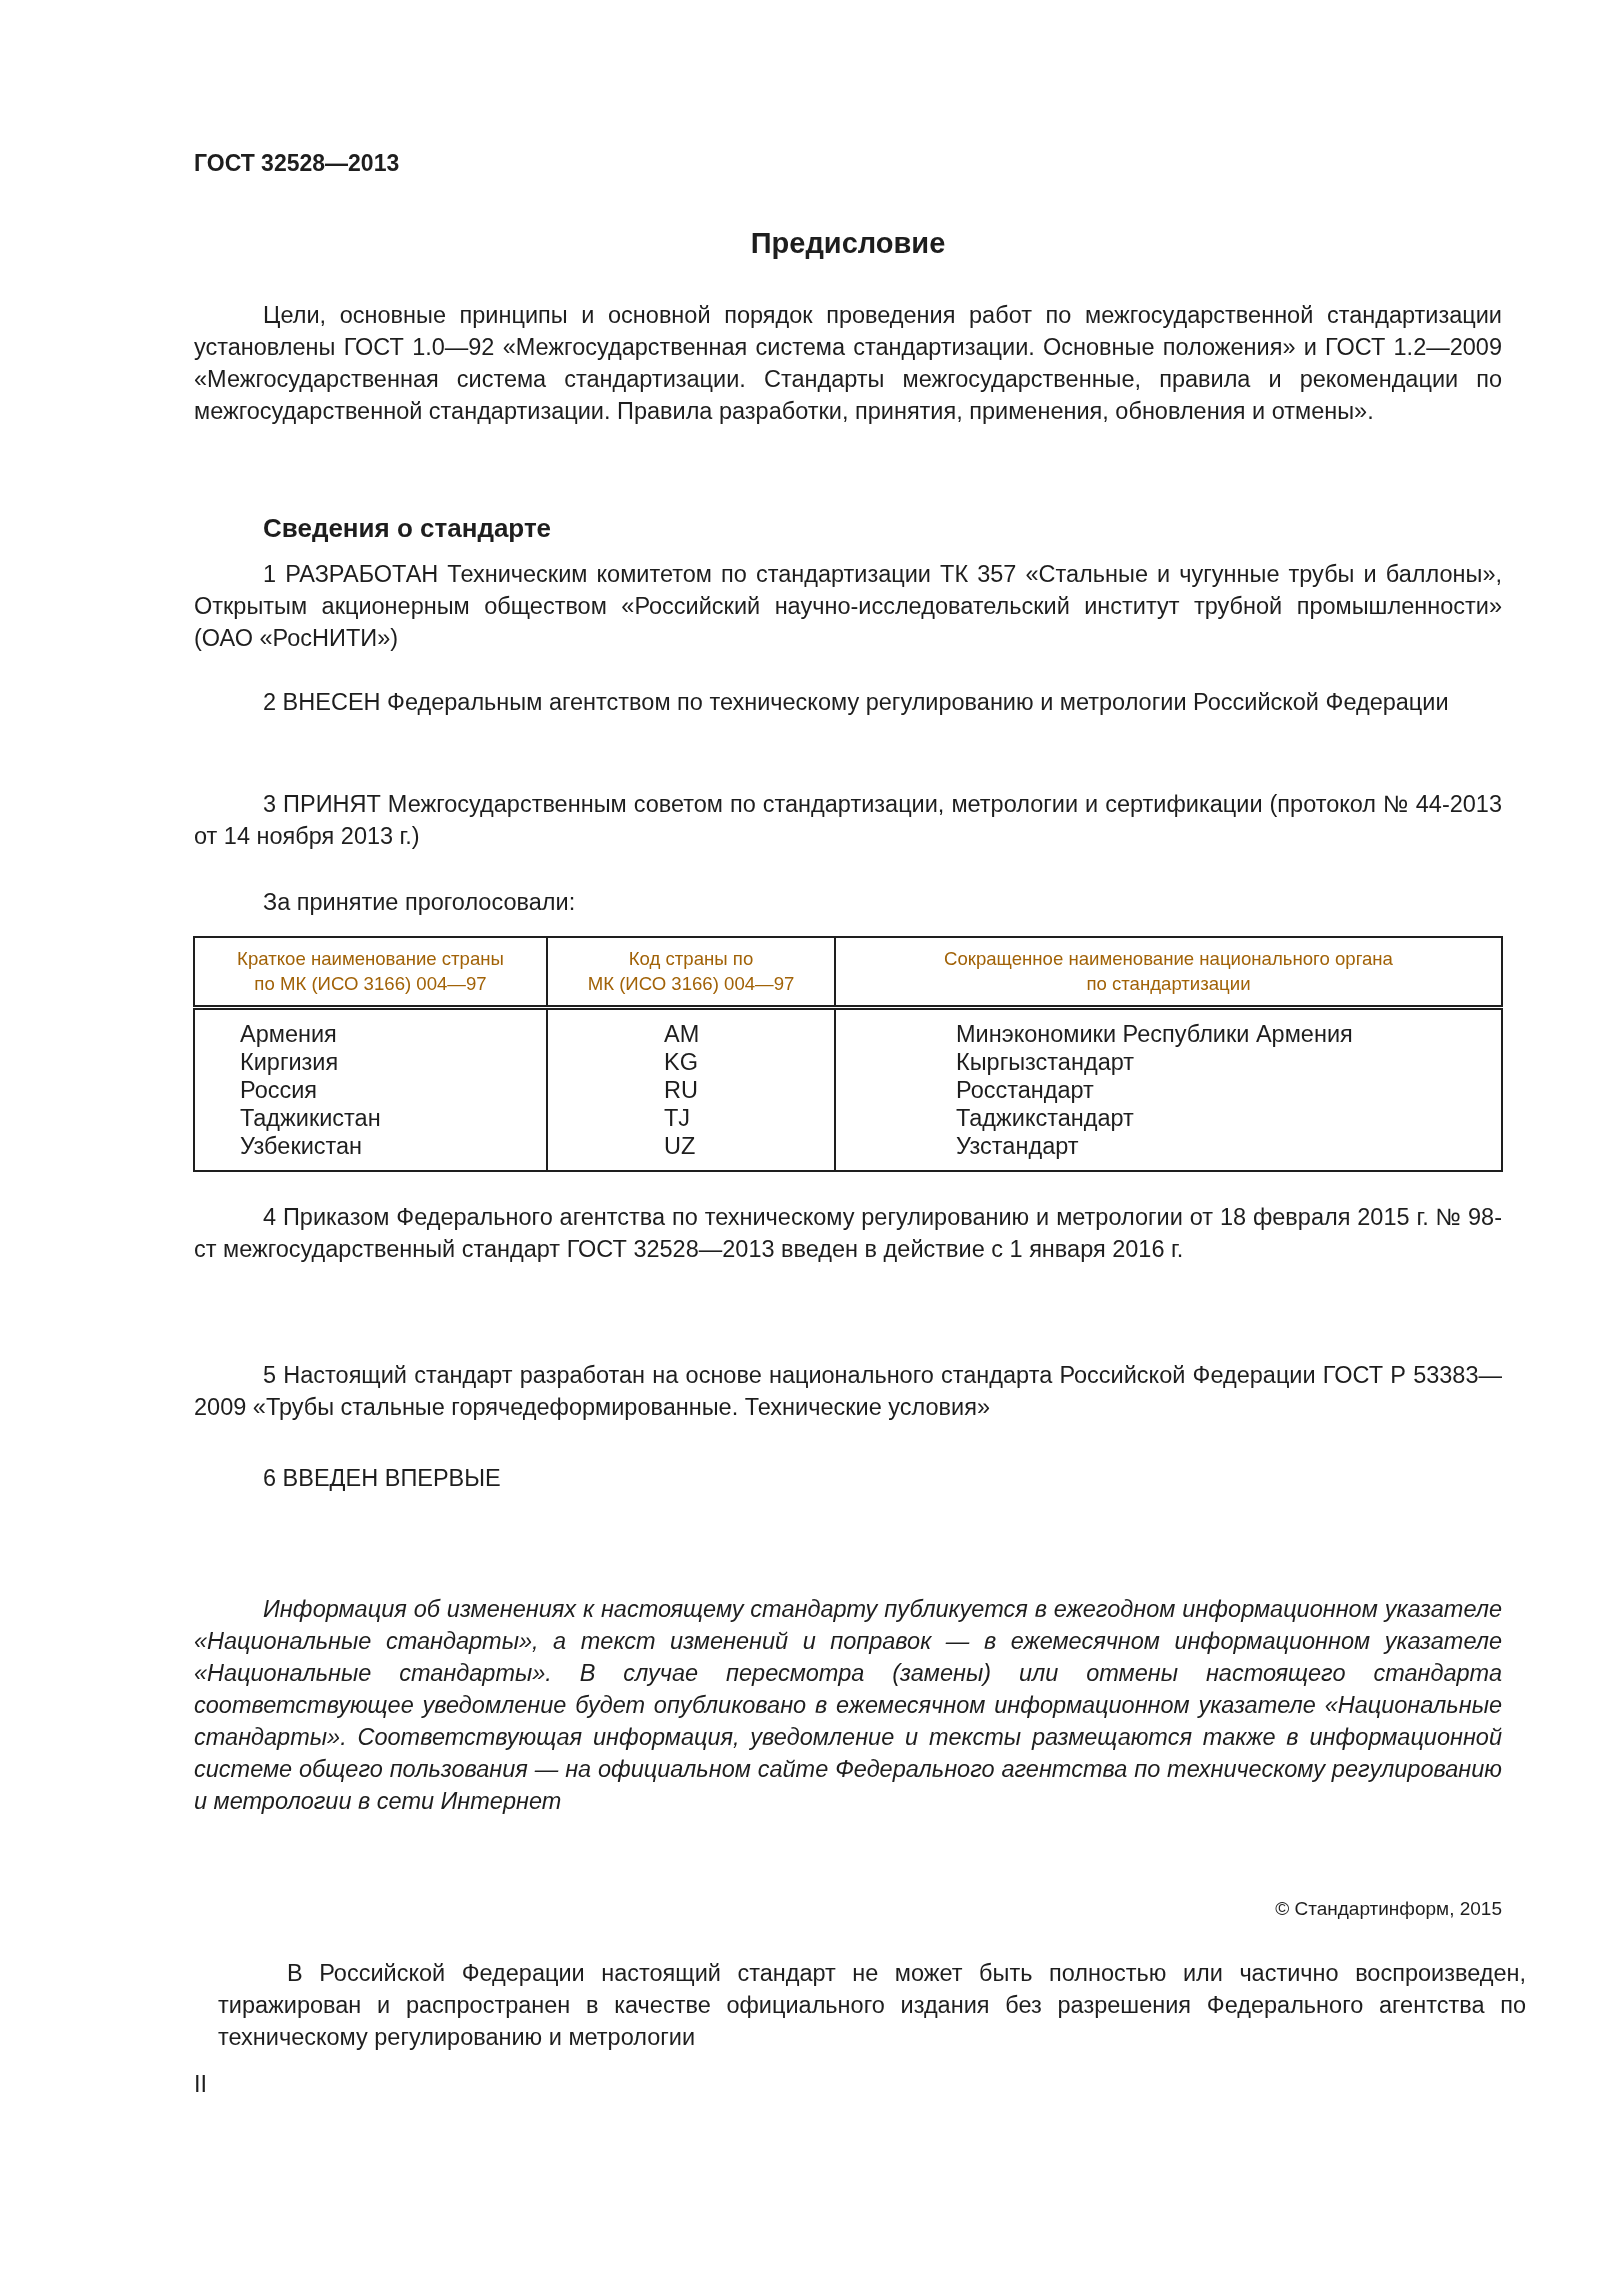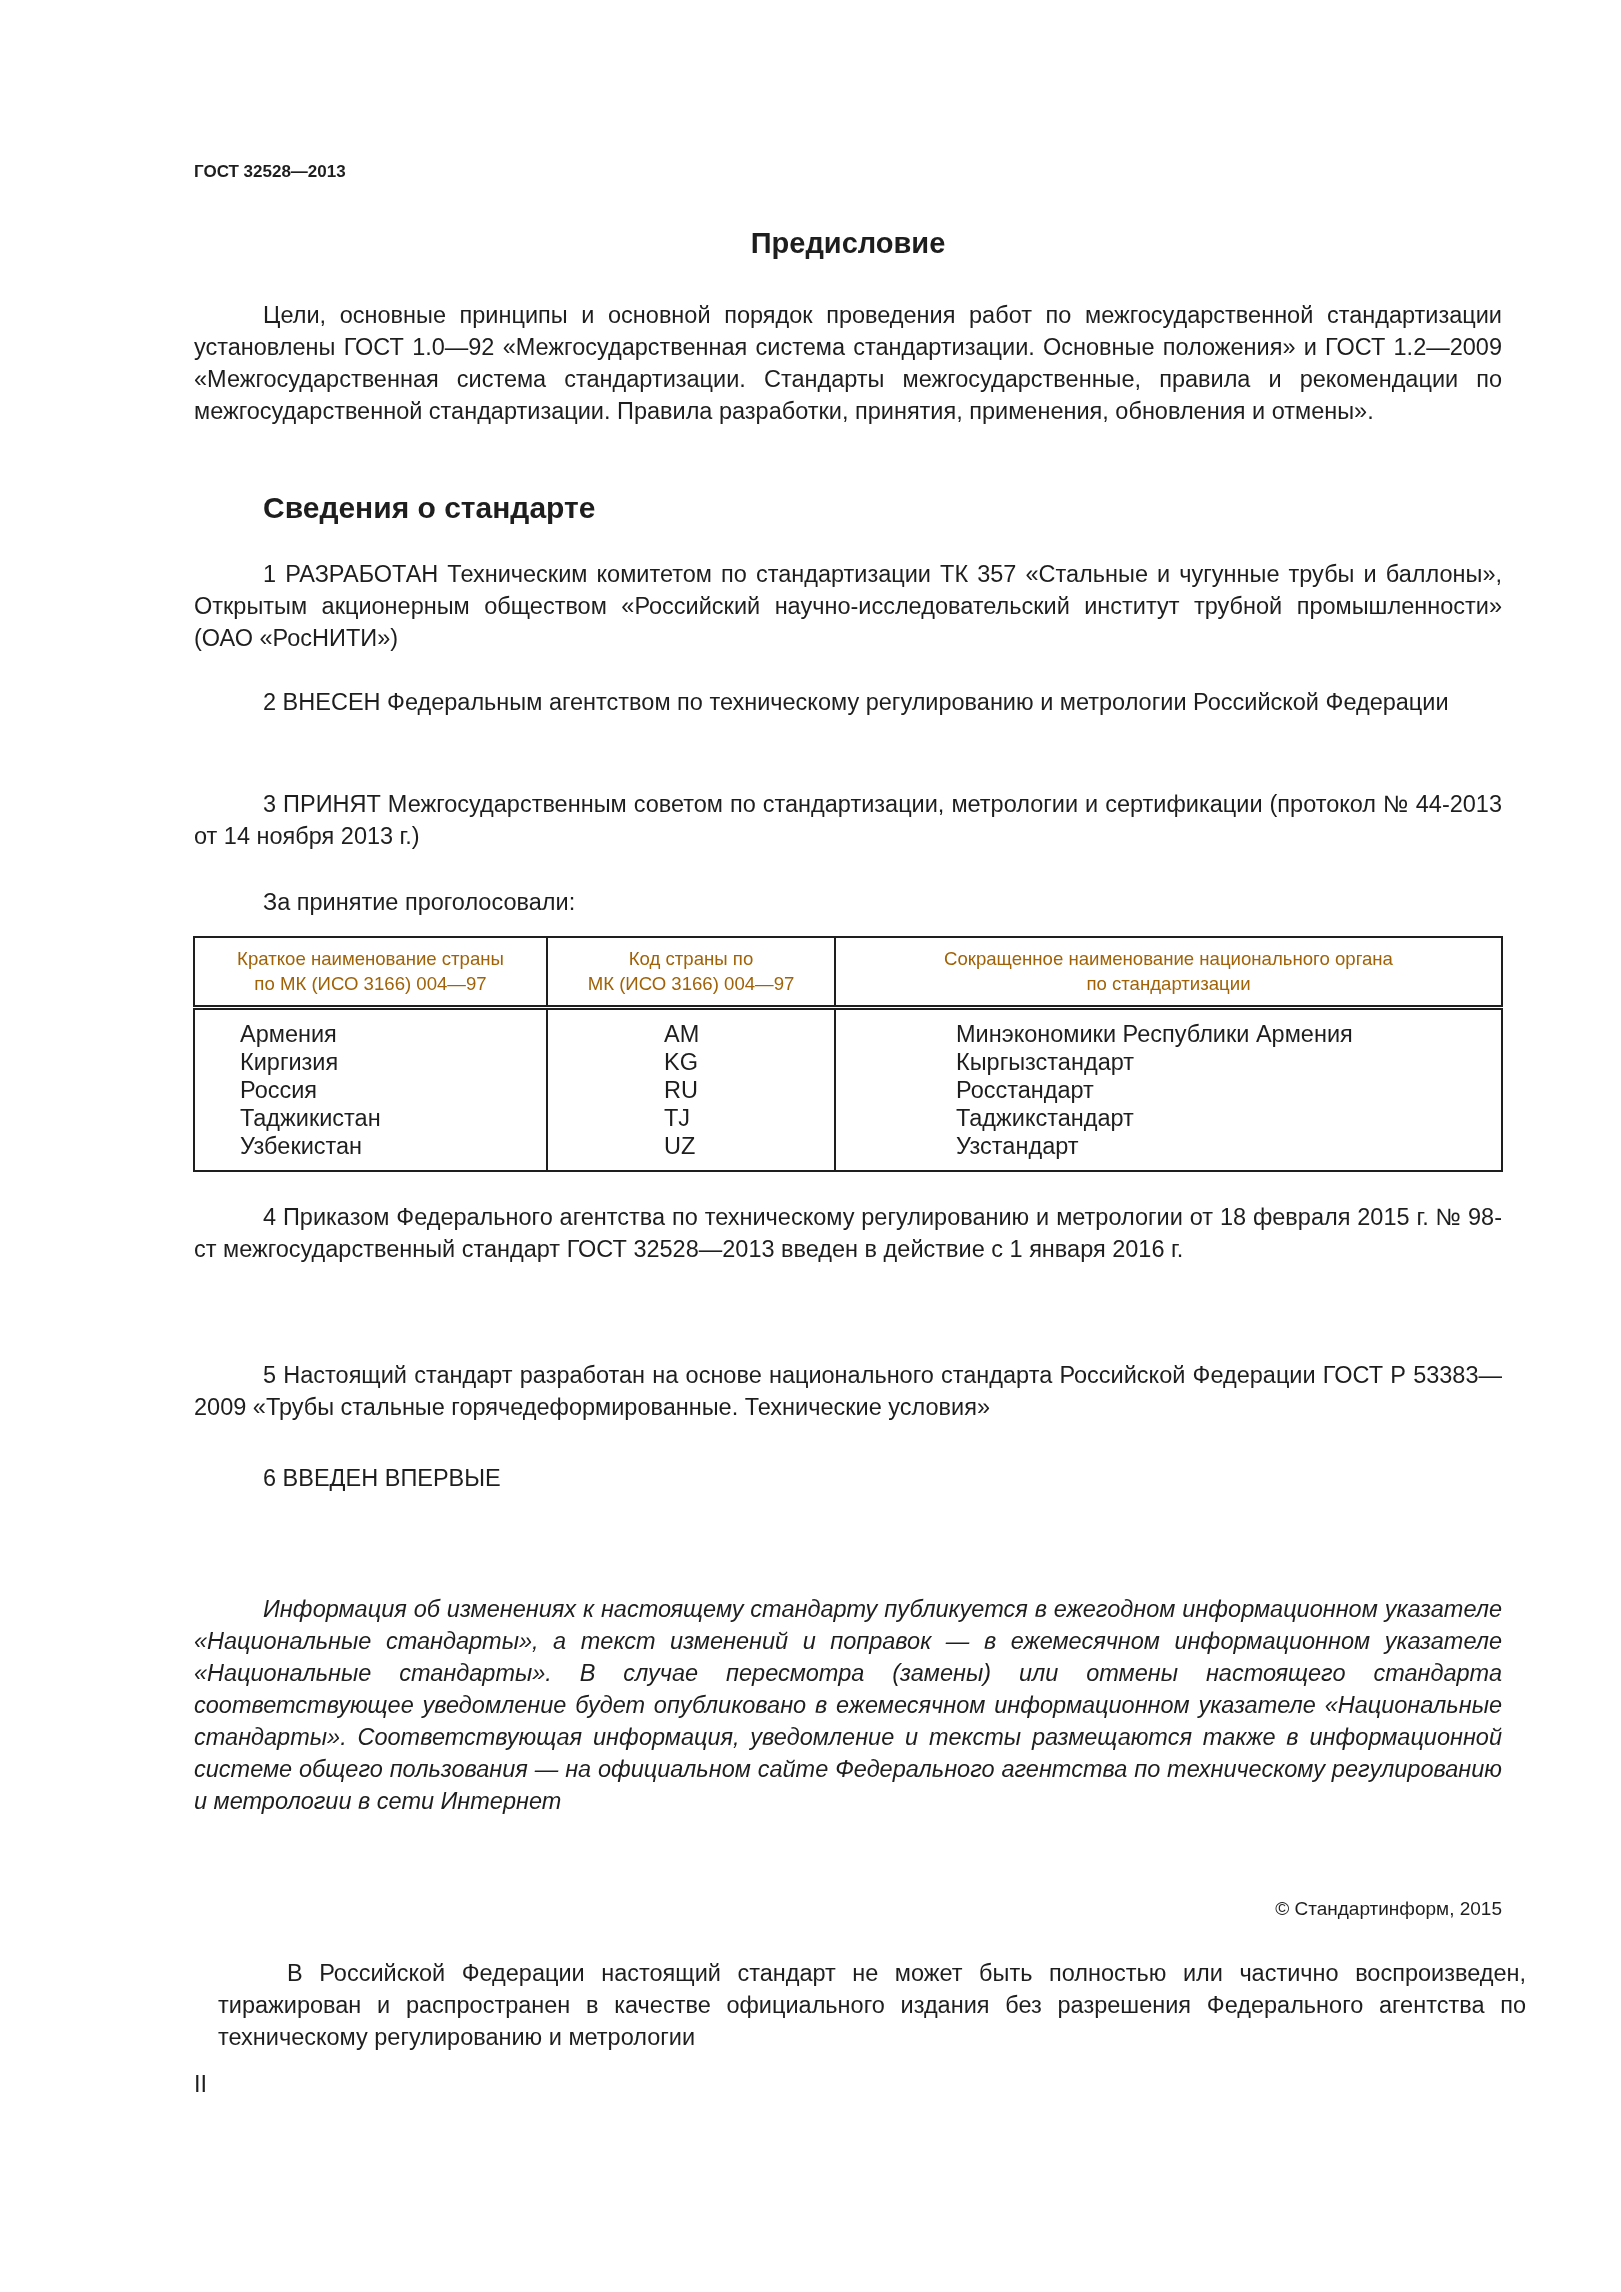--- a/index.html
+++ b/index.html
@@ -1,28 +1,28 @@
 <!DOCTYPE html>
 <html><head>
 <meta charset="utf-8">
 <style>
   html, body { margin: 0; padding: 0; }
   body {
     width: 1621px; height: 2293px; background: #ffffff; position: relative;
     font-family: "Liberation Sans", sans-serif; color: #1e1e1e; overflow: hidden;
   }
   .abs { position: absolute; }
-  .doc-code { left: 194px; top: 157px; font-size: 17px; font-weight: bold; line-height: 29px; }
+  .doc-code { left: 194px; top: 149px; font-size: 23px; font-weight: bold; line-height: 29px; }
   .title { left: 194px; width: 1308px; top: 226px; font-size: 29px; font-weight: bold; text-align: center; line-height: 35px; }
   .para {
     left: 194px; width: 1308px; font-size: 23.5px; line-height: 32px;
     text-align: justify; text-indent: 69px; margin: 0;
   }
   .para.italic { font-style: italic; }
-  .subhead { left: 263px; font-size: 30px; font-weight: bold; line-height: 32px; }
+  .subhead { left: 263px; font-size: 26px; font-weight: bold; line-height: 32px; margin-top: 20px; }
   .right { left: 194px; width: 1308px; text-align: right; font-size: 19px; line-height: 32px; }
   .pagenum { left: 194px; font-size: 23.5px; line-height: 32px; }
 
   table.votes {
     position: absolute; left: 193px; top: 936px; width: 1310px;
     border-collapse: collapse; border: 2.9px solid #1e1e1e;
     font-size: 23.5px;
   }
   table.votes th {
     font-weight: normal; font-size: 18.6px; line-height: 24.5px;

